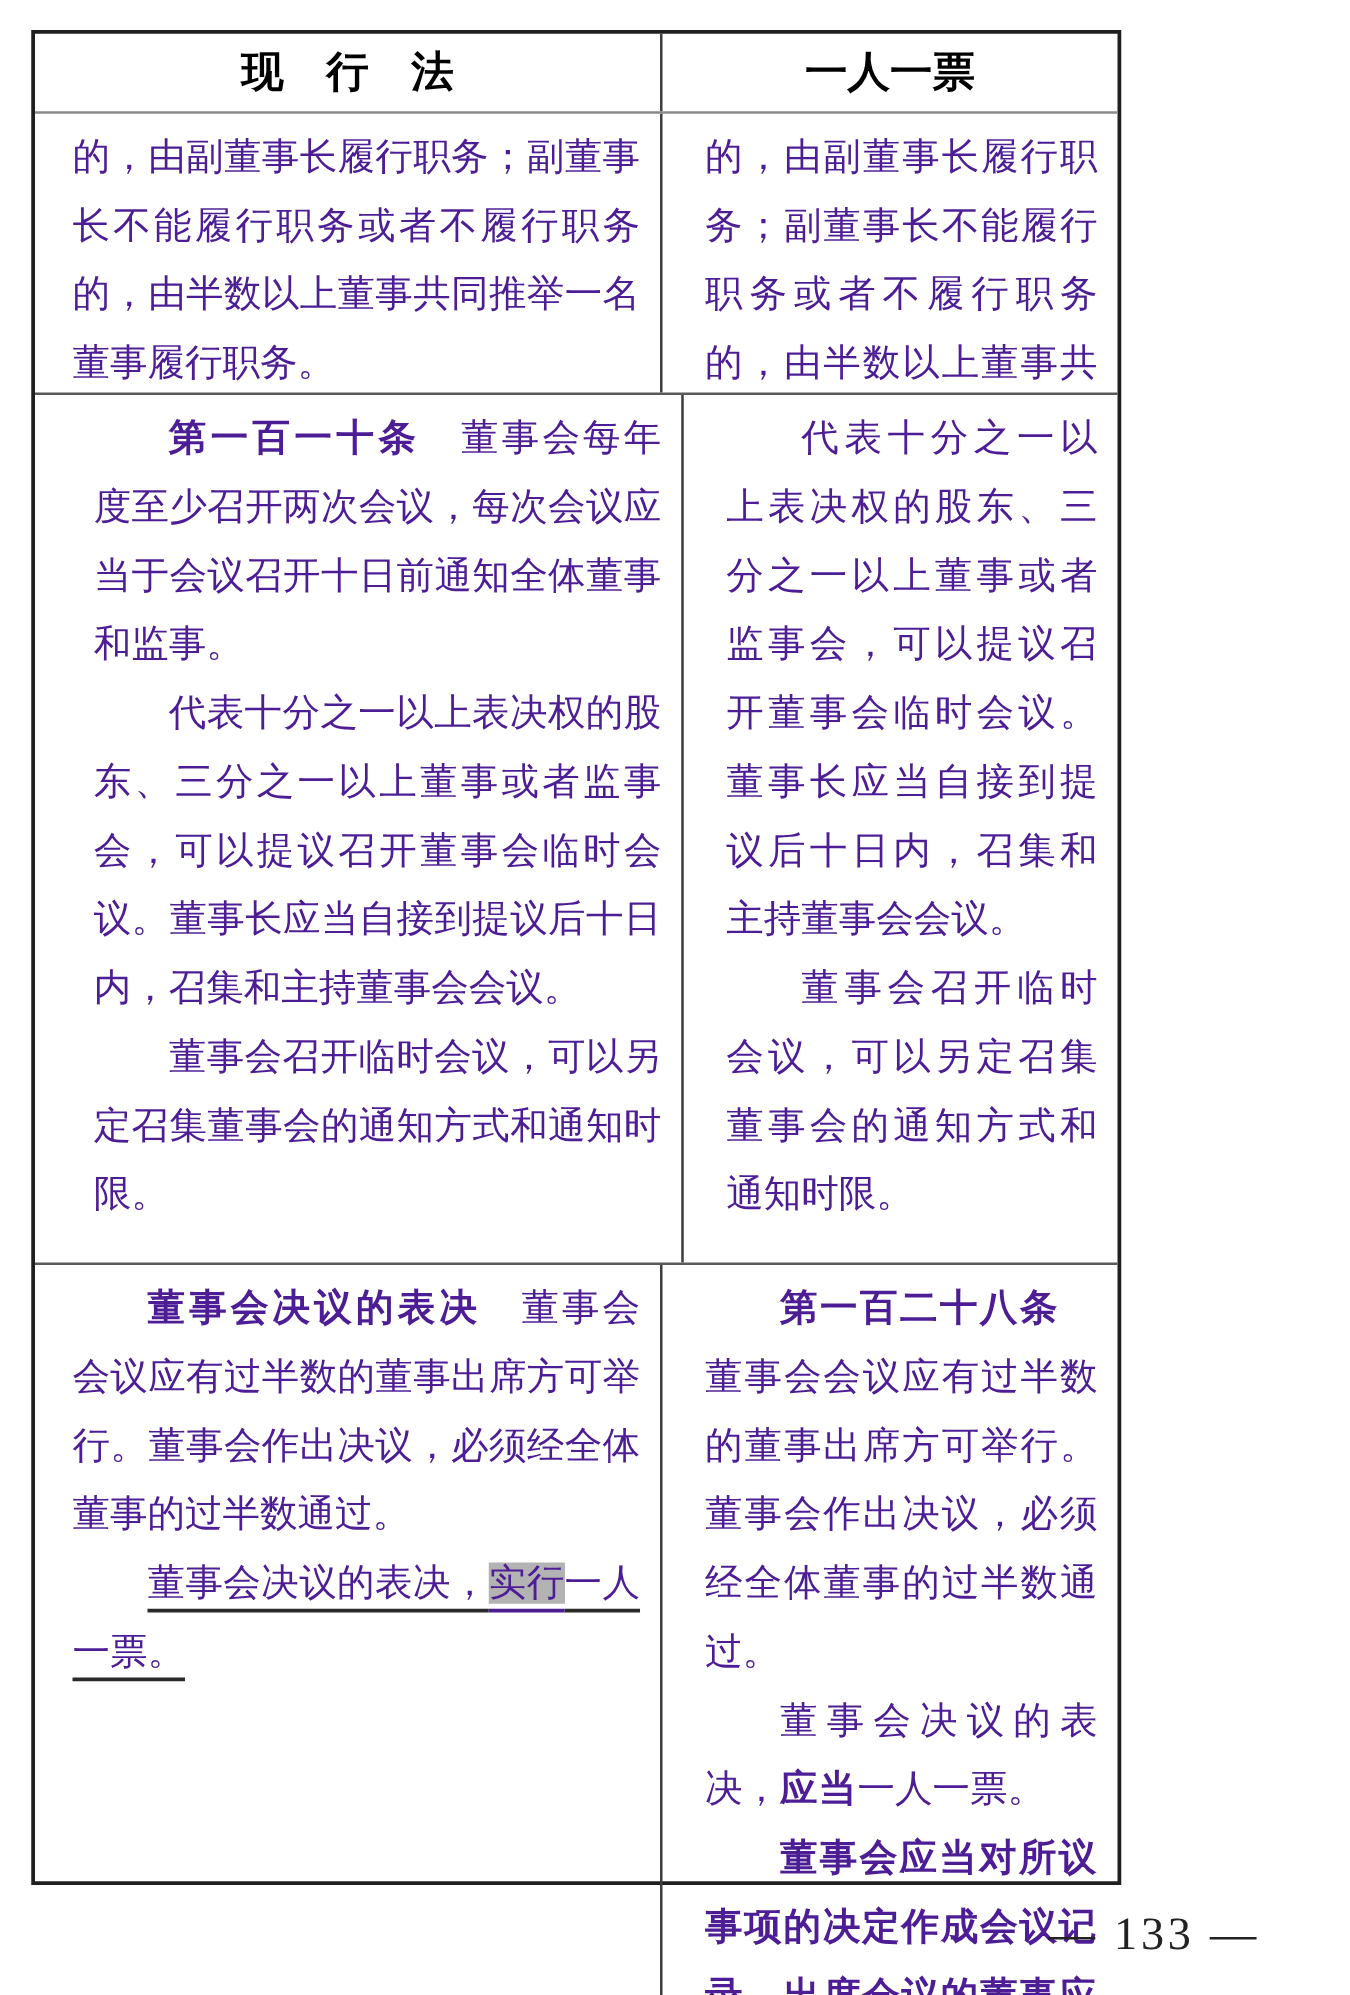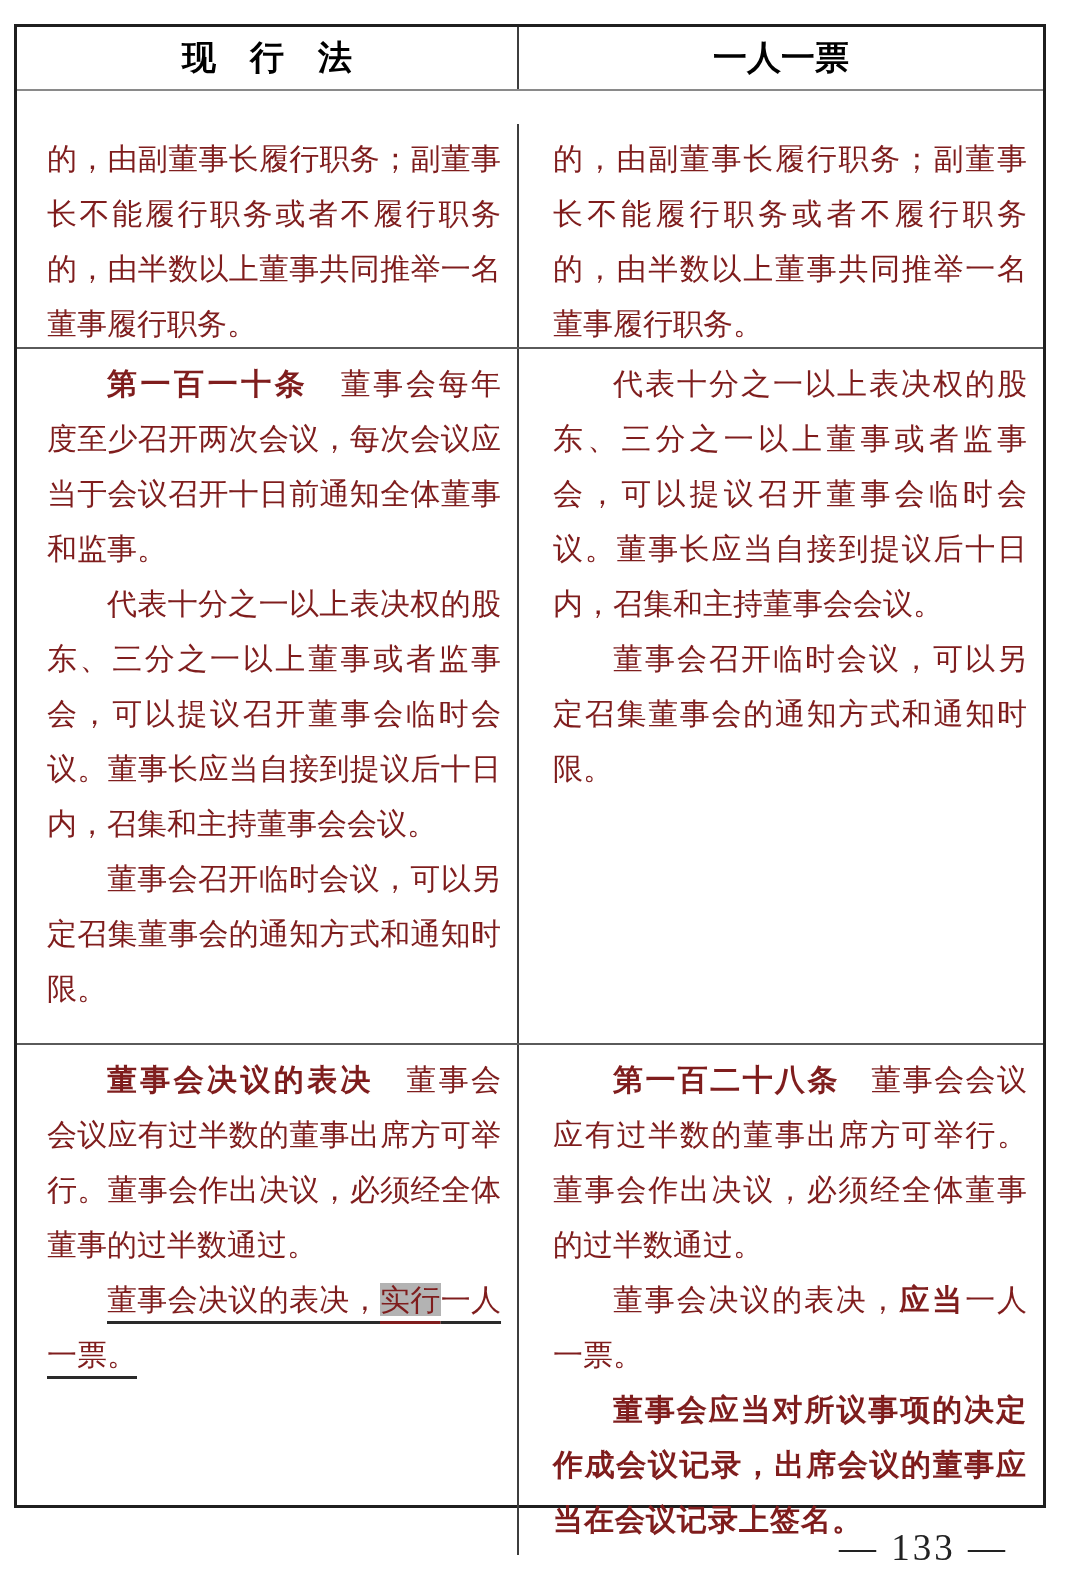--- a/index.html
+++ b/index.html
@@ -4,48 +4,48 @@
 <style>
   :root { --hl: #b3b3b3; }
   * { margin:0; padding:0; box-sizing:border-box; }
   html,body { background:#ffffff; }
   .page {
     position:relative; width:1080px; height:1596px; background:#ffffff;
     font-family:"Liberation Serif","DejaVu Serif",serif; color:#111;
     overflow:hidden;
   }
   .cmp-table {
-    position:absolute; left:14px; top:24px; width:1032px; height:1484px;
+    position:absolute; left:25px; top:24px; width:872px; height:1484px;
     border:3px solid #1f1f1f; background:#fff;
-    display:flex; flex-direction:column;gap:33px;
+    display:flex; flex-direction:column;
   }
   .thead {
     display:flex; height:64px; border-bottom:2px solid #8a8a8a; flex:0 0 auto;
   }
   .th {
     width:502px; border-right:2px solid #3d3d3d;
     display:flex; align-items:center; justify-content:center;
     font-family:"Liberation Sans","DejaVu Sans",sans-serif;
     font-weight:700; font-size:34px; color:#000;
   }
   .th.th-right { width:auto; flex:1; border-right:none; }
   #tbody { display:flex; flex-direction:column; flex:1; }
   .trow { display:flex; border-top:2px solid #5a5a5a; flex:0 0 auto; }
   .trow:first-child { border-top:none; }
   .trow:nth-child(1) { height:223px; }
-  .trow:nth-child(2) { height:696px; }
+  .trow:nth-child(2) { height:696px;padding-left:17px; }
   .trow:nth-child(3) { flex:1; }
   .cell {
     width:502px; border-right:2px solid #3d3d3d;
     padding:7px 16px 8px 30px; overflow:hidden;
   }
   .cell.right { width:auto; flex:1; border-right:none; padding-left:34px; }
   p.para {
     font-size:30px; line-height:55px; text-align:justify;
-    text-justify:inter-character; color:#7f1d1d;
+    text-justify:inter-character; color:#4c1d95;
   }
   .para.indent { text-indent:2em; }
   span.run { }
   span.b {
     font-weight:700;
     font-family:"Liberation Sans","DejaVu Sans",sans-serif;
     letter-spacing:1px;
   }
   span.u {
     text-decoration:underline;

